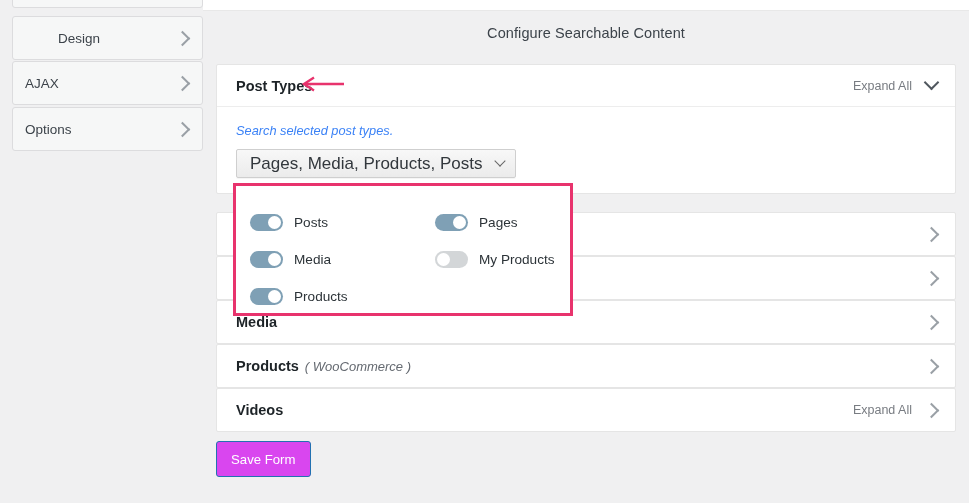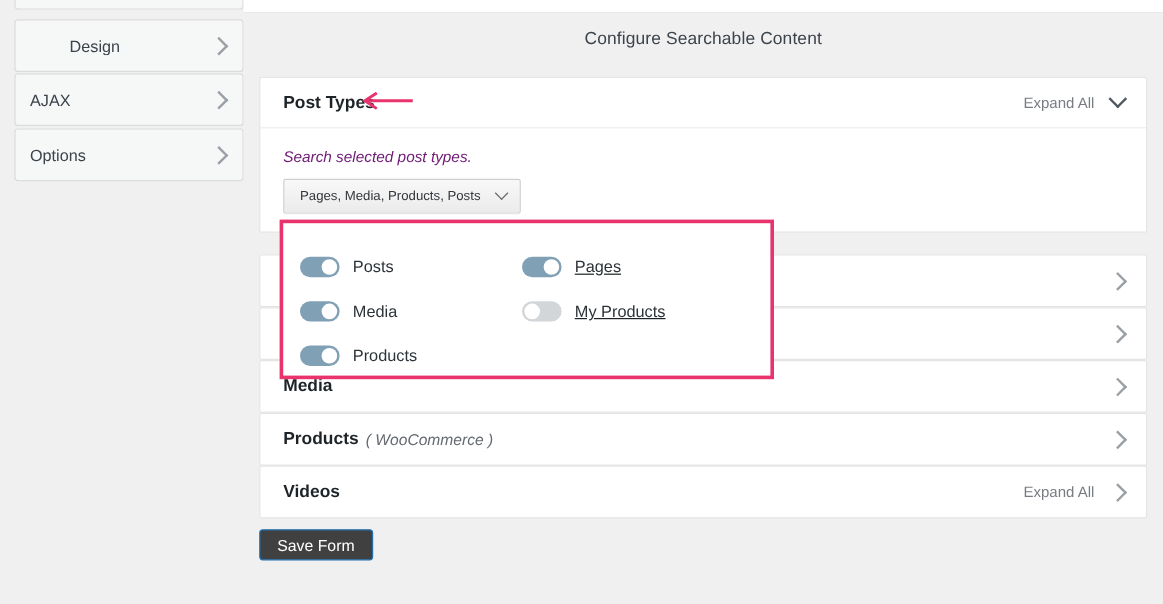--- a/index.html
+++ b/index.html
@@ -153,32 +153,32 @@
   }
   #panel-posttypes .panel-head {
     border-bottom: 1px solid #ededed;
   }
   .pt-body {
     padding: 16px 19px 0 19px;
   }
   .hint {
     font-size: 12.8px;
     font-style: italic;
-    color: #701a75;
+    color: #3b82f6;
     margin: 0 0 11px 0;
   }
   .select-btn {
     display: inline-flex;
     align-items: center;
     height: 27px;
     padding: 0 11px 0 13px;
     background: linear-gradient(#f8f8f8, #ebebeb);
     border: 1px solid #cfcfcf;
     border-radius: 2px;
-    font-size: 11px;
+    font-size: 17px;
     color: #32373c;
     box-shadow: 0 1px 0 rgba(0,0,0,.04);
   }
   .select-btn .caret {
     display: inline-block;
     width: 7px;
     height: 7px;
     border-right: 1.6px solid #666;
     border-bottom: 1.6px solid #666;
     transform: rotate(45deg);
@@ -193,39 +193,39 @@
   #row-3 { top: 300px; height: 44px; }
   #row-4 { top: 344px; height: 44px; }
   #row-extras { top: 388px; height: 44px; }
   .panel.collapsed .panel-head { height: 42px; }
 
   
   .save-btn {
     position: absolute;
     left: 13px;
     top: 441px;
-    height: 26px;
+    height: 36px;
     padding: 0 14px;
-    background: #404040;
+    background: #d946ef;
     border: 1px solid #2271b1;
     border-radius: 3px;
     color: #fff;
     font-size: 13.2px;
     font-family: "Liberation Sans", sans-serif;
     display: inline-flex;
     align-items: center;
     cursor: pointer;
   }
 
   
   .popup {
     position: absolute;
     left: 233px;
     top: 183px;
-    width: 412px;
+    width: 340px;
     height: 133px;
     background: #ffffff;
     border: 3px solid #e8336d;
     box-sizing: border-box;
     z-index: 30;
     text-align: right;
   }
   .popup-grid {
     position: absolute;
     left: 0; top: 0;
@@ -237,21 +237,21 @@
     display: flex;
     align-items: center;
     height: 37px;
   }
   .tgl-cell {
     display: flex;
     align-items: center;
     width: 185px;
     flex: 0 0 auto;
   }
-  .tgl-cell.c2 { margin-left: 0px; text-decoration: underline; }
+  .tgl-cell.c2 { margin-left: 0px; }
   .switch {
     width: 33px;
     height: 17px;
     border-radius: 9px;
     position: relative;
     flex: 0 0 auto;
     margin-right: 11px;
   }
   .switch.on  { background: #7fa0b5; }
   .switch.off { background: #d3d6d8; }

